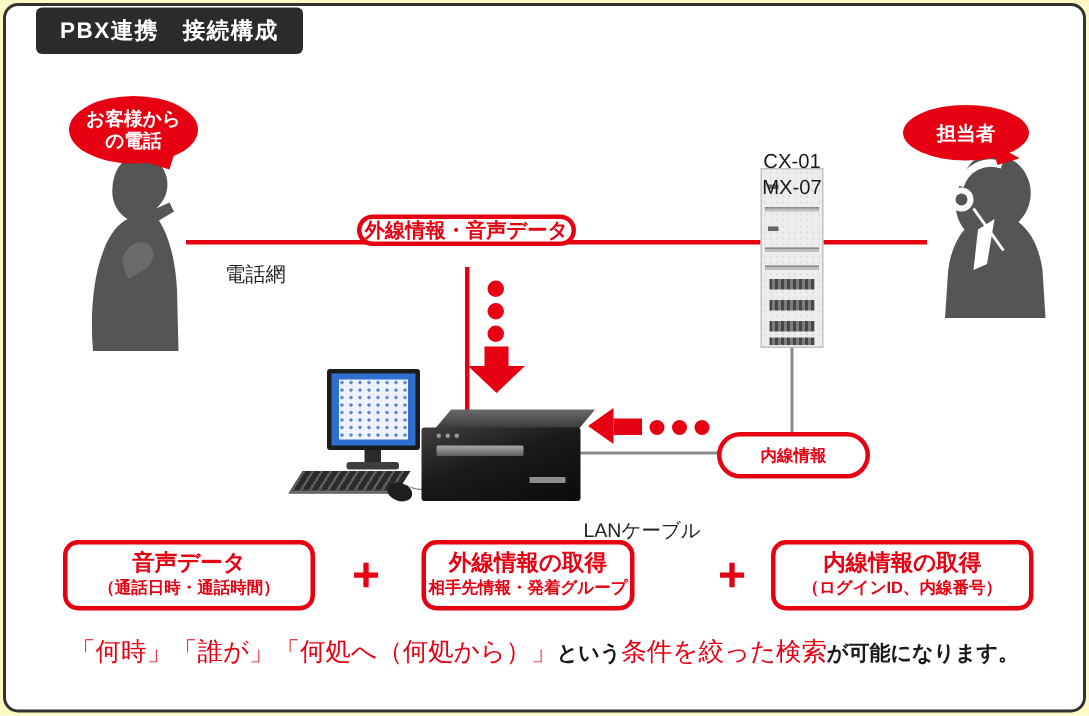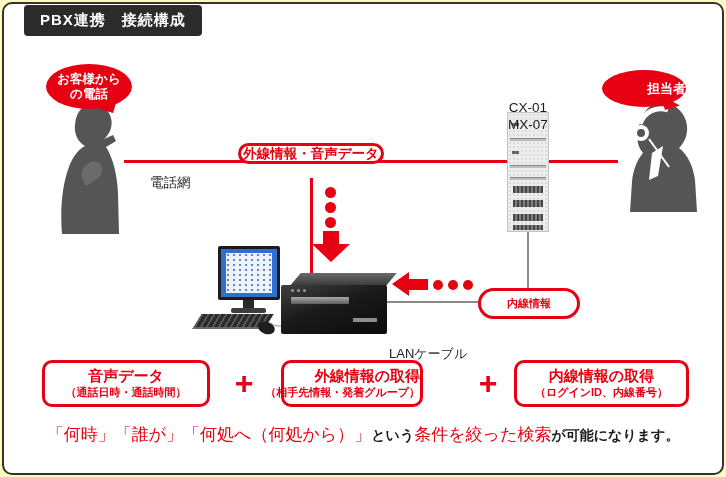--- a/index.html
+++ b/index.html
@@ -19,21 +19,21 @@
     font-size:15px;font-weight:bold;letter-spacing:1px;padding:6px 16px;border-radius:4px;}
 
   
   .bubble{position:absolute;z-index:5;background:var(--accent-red);color:#fff;font-weight:bold;
     border-radius:50%;display:flex;flex-direction:column;align-items:center;justify-content:center;
     text-align:center;line-height:1.2;}
   .bubble .tail{position:absolute;width:0;height:0;border:11px solid transparent;
     border-top-color:var(--accent-red);}
   .bubble-customer{left:46px;top:64px;width:86px;height:45px;font-size:12.5px;}
   .bubble-customer .tail{left:56px;bottom:-15px;transform:rotate(-28deg);}
-  .bubble-agent{left:602px;top:70px;width:84px;height:37px;font-size:13px;align-items:flex-end;}
+  .bubble-agent{left:602px;top:70px;width:84px;height:37px;font-size:13px;}
   .bubble-agent .tail{left:52px;bottom:-14px;transform:rotate(28deg);}
 
   
   .silhouette{position:absolute;z-index:3;}
   .sil-customer{left:52px;top:103px;width:72px;height:131px;}
   .sil-agent{left:614px;top:101px;width:84px;height:111px;}
 
   
   .line{position:absolute;}
   .line-red-main{left:124px;top:160px;width:494px;height:3px;background:var(--accent-red);z-index:1;}
@@ -107,21 +107,21 @@
   .server .buttons i{width:3px;height:3px;background:#9a9a9a;border-radius:50%;}
   .server .badge{position:absolute;right:10px;bottom:12px;width:24px;height:4px;background:#8d8d8d;}
 
   
   .sum-box{position:absolute;top:360px;height:47px;background:#fff;border:3px solid var(--accent-red);
     border-radius:10px;display:flex;flex-direction:column;align-items:center;justify-content:center;
     color:var(--accent-red);font-weight:bold;line-height:1.25;z-index:4;}
   .sum-box .t1{font-size:15px;}
   .sum-box .t2{font-size:11px;white-space:nowrap;}
   .sum-box-1{left:42px;width:168px;}
-  .sum-box-2{left:281px;width:142px;align-items:flex-end;}
+  .sum-box-2{left:281px;width:142px;}
   .sum-box-3{left:514px;width:175px;}
   .plus{position:absolute;top:360px;width:36px;height:47px;display:flex;align-items:center;justify-content:center;
     color:var(--accent-red);font-size:32px;font-weight:bold;z-index:4;}
   .plus-1{left:226px;}
   .plus-2{left:470px;}
 
   
   .note{position:absolute;left:0;top:423px;width:100%;text-align:center;z-index:4;white-space:nowrap;}
   .note .red-big{color:var(--accent-red);font-weight:normal;font-size:17px;text-align:right;}
   .note .blk{color:#1a1a1a;font-weight:bold;font-size:14px;}

